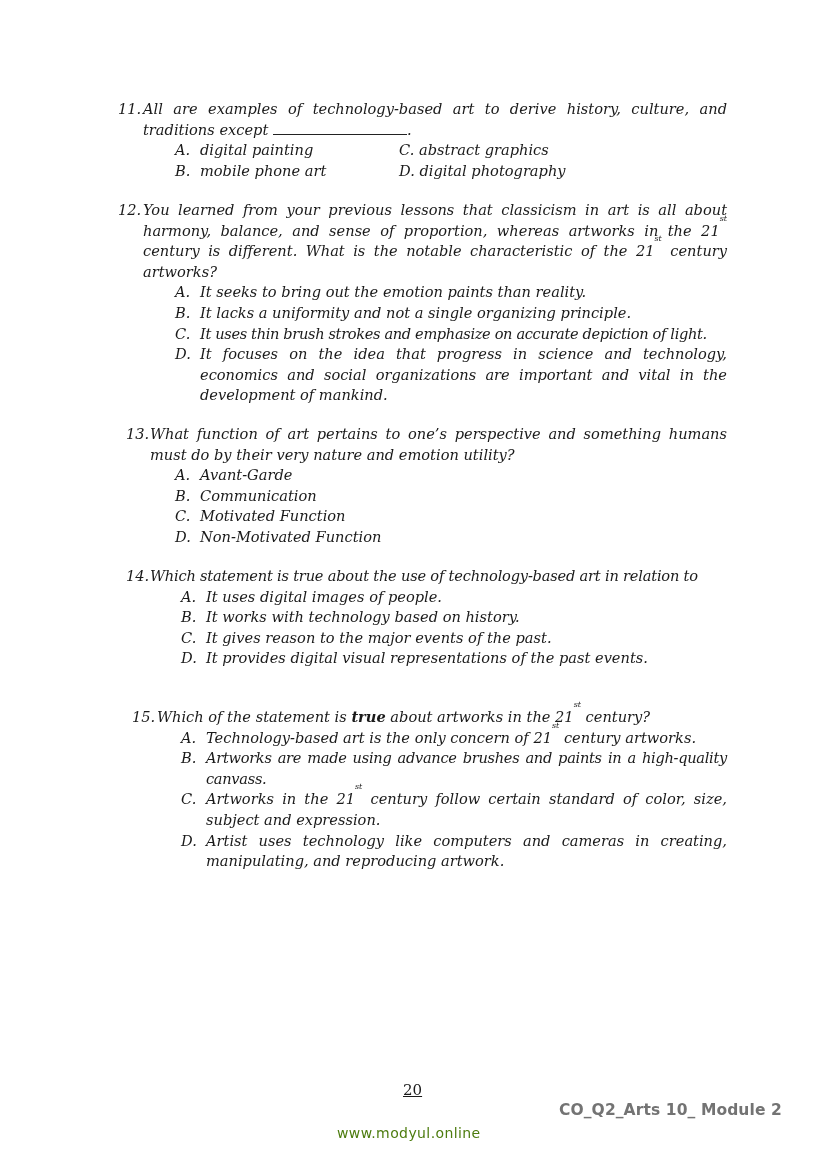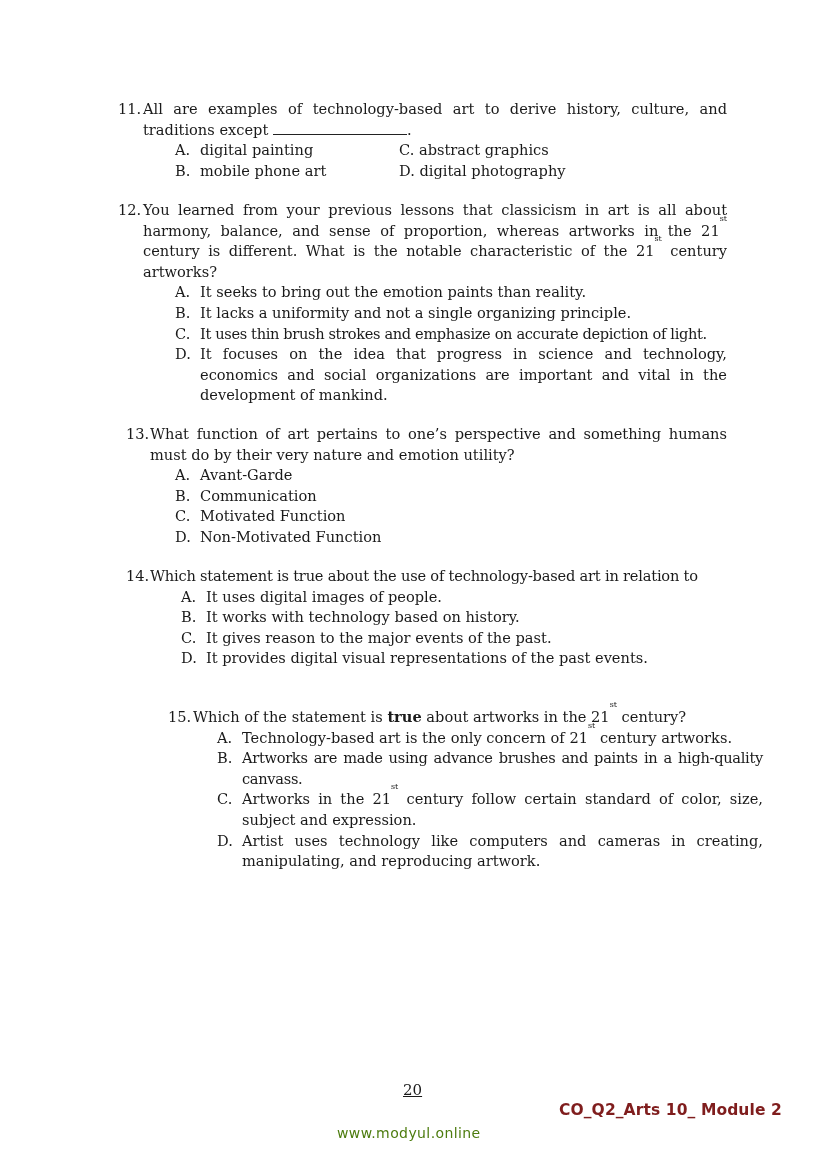--- a/index.html
+++ b/index.html
@@ -1,29 +1,29 @@
 <!DOCTYPE html>
 <html><head>
 <meta charset="utf-8">
 <style>
   html, body { margin: 0; padding: 0; background: #ffffff; }
   body { width: 826px; height: 1169px; position: relative; overflow: hidden;
          font-family: "DejaVu Serif", "Liberation Serif", serif; color: #1a1a1a; }
   .page { position: absolute; left: 0; top: 0; width: 826px; height: 1169px; }
-  .q { position: absolute; font-size: 14.6px; line-height: 20.6px; }
+  .q { position: absolute; font-size: 14.6px; line-height: 20.6px; font-style: italic; }
   .q .stem { position: relative; text-align: justify; text-align-last: left; }
   .q .num { position: absolute; left: 0; top: 0; }
   .opt { position: relative; font-size: 14.6px; line-height: 20.6px; text-align: justify; text-align-last: left; }
   .opt .letter { position: absolute; left: 0; top: 0; }
   sup { font-size: 8px; vertical-align: top; position: relative; top: -2px; line-height: 0; }
   .blank { display: inline-block; width: 134px; border-bottom: 1px solid #222; height: 14px; vertical-align: baseline; }
   .grid2 { display: grid; grid-template-columns: 224px 200px; }
   .footer-num { position: absolute; left: 403px; top: 1081px; font-size: 15px; text-decoration: underline; }
   .footer-code { position: absolute; left: 559px; top: 1101px; font-family: "DejaVu Sans", "Liberation Sans", sans-serif;
-                 font-weight: bold; font-size: 15.5px; color: #7f1d1d; letter-spacing: 0.1px; }
+                 font-weight: bold; font-size: 15.5px; color: #737373; letter-spacing: 0.1px; }
   .watermark { position: absolute; left: 337px; top: 1125px; font-family: "DejaVu Sans", "Liberation Sans", sans-serif;
                font-size: 14px; color: #4d7c0f; letter-spacing: 0.4px; }
 </style>
 </head>
 <body>
 
 <div class="page">
 
   <div class="q" style="left:118px; top:99px; width:609px;">
     <div class="stem">
@@ -115,21 +115,21 @@
           <span class="letter">C.</span>
           <div style="padding-left:25px;">It gives reason to the major events of the past.</div>
         </div>
       <div class="opt">
           <span class="letter">D.</span>
           <div style="padding-left:25px;">It provides digital visual representations of the past events.</div>
         </div>
     </div>
   </div>
 
-  <div class="q" style="left:132px; top:707px; width:595px;margin-left:36px;">
+  <div class="q" style="left:132px; top:707px; width:595px;">
     <div class="stem">
       <span class="num">15.</span>
       <div style="padding-left:25px;"><span>Which of the statement is </span><b>true</b><span> about artworks in the 21</span><sup>st</sup><span> century?</span></div>
     </div>
     <div style="margin-left:49px;">
       <div class="opt">
           <span class="letter">A.</span>
           <div style="padding-left:25px;"><span>Technology-based art is the only concern of 21</span><sup>st</sup><span> century artworks.</span></div>
         </div>
       <div class="opt">

